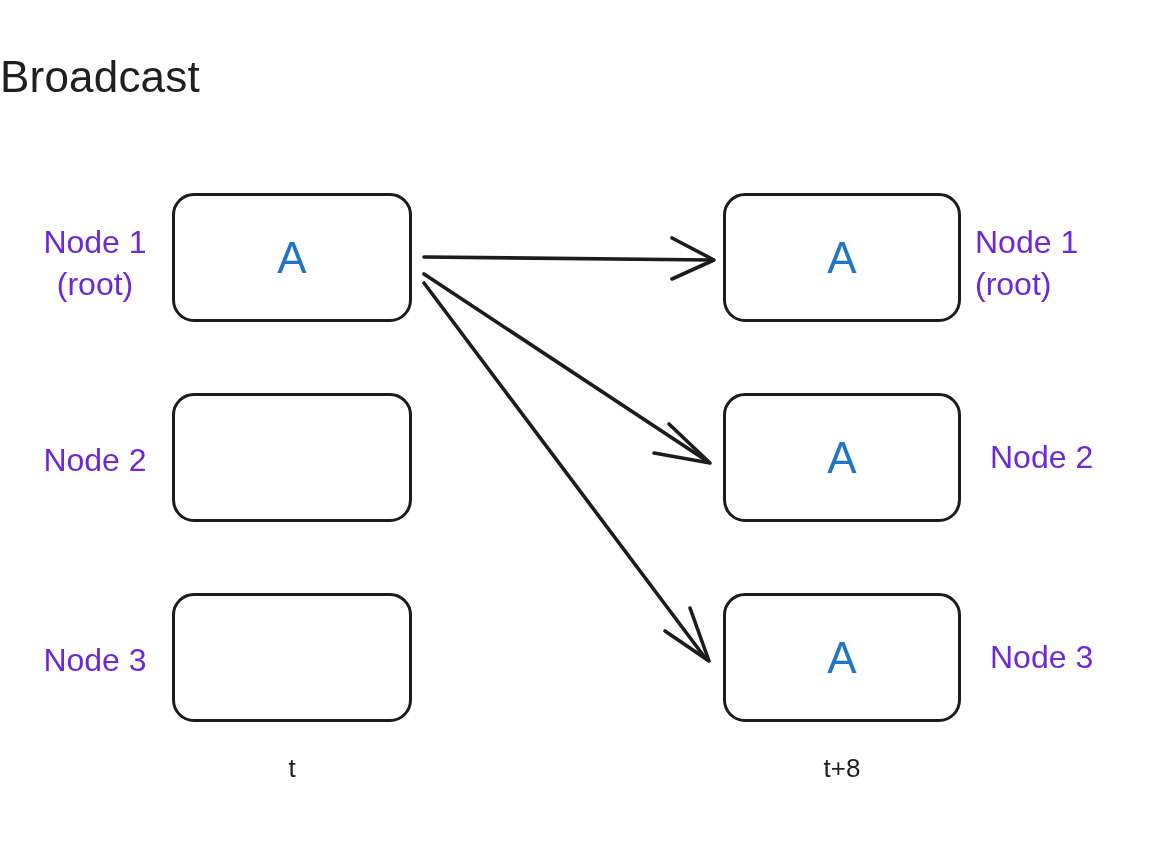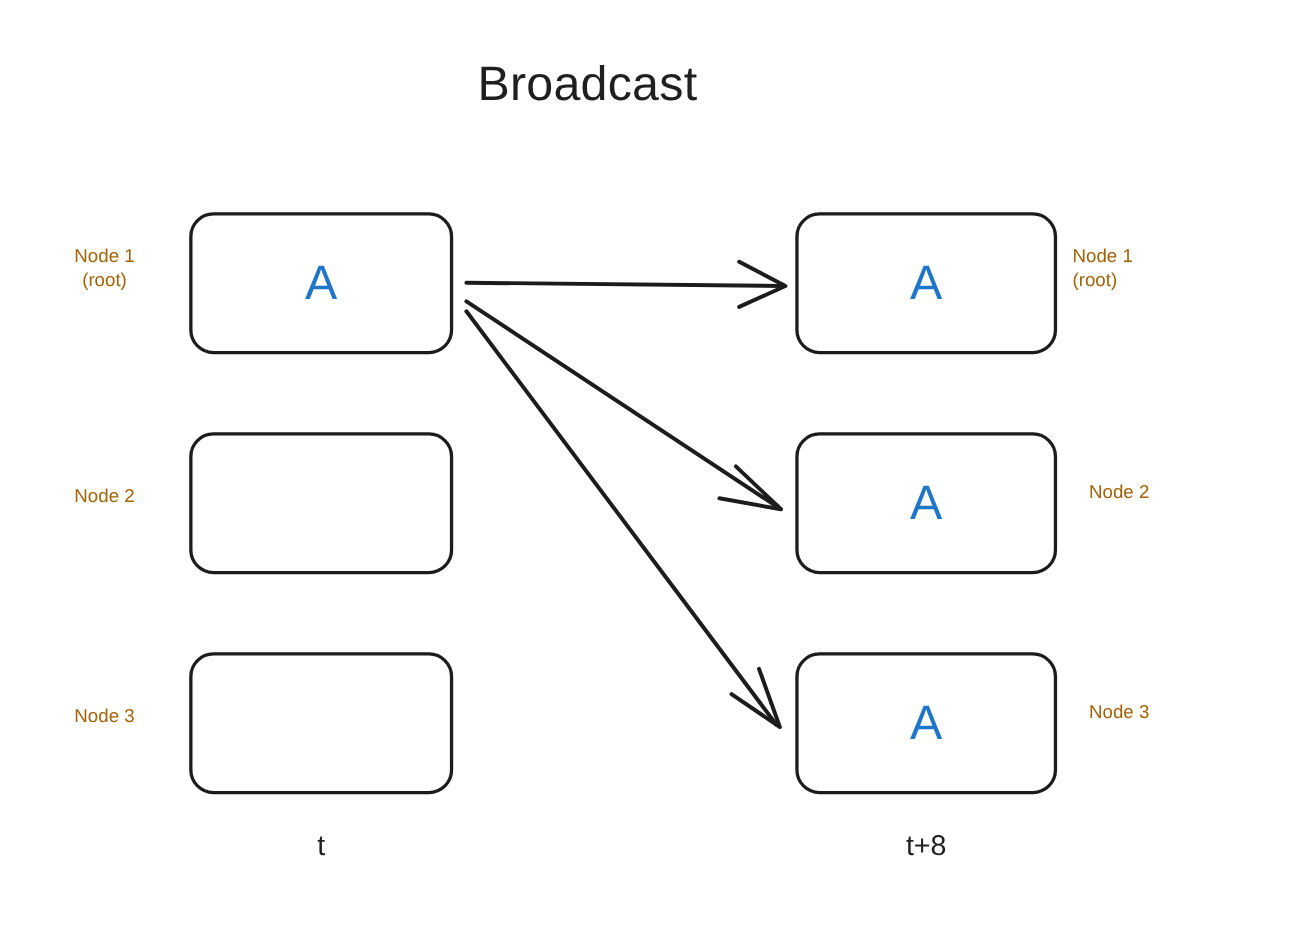--- a/index.html
+++ b/index.html
@@ -14,21 +14,20 @@
     height: 864px;
     background: #ffffff;
     font-family: "Liberation Sans", sans-serif;
     overflow: hidden;
   }
   #diagram-title {
     position: absolute;
     left: 0;
     top: 52px;
     width: 1068px;
-    text-align: center;
     font-size: 44px;
     font-weight: 400;
     color: #1f1f1f;
     letter-spacing: 0.2px;
   }
   .node-box {
     position: absolute;
     box-sizing: border-box;
     border: 3px solid #1c1c1c;
     border-radius: 22px;
@@ -39,22 +38,22 @@
   }
   .node-value {
     font-size: 44px;
     font-weight: 400;
     color: #1f76c8;
     line-height: 1;
     user-select: none;
   }
   .node-label {
     position: absolute;
-    font-size: 17px;
-    color: #a16207;
+    font-size: 32px;
+    color: #6d28d9;
     line-height: 1.3;
     white-space: pre-line;
   }
   .node-label.left {
     text-align: center;
   }
   .node-label.right {
     text-align: center;
   }
   .time-label {

